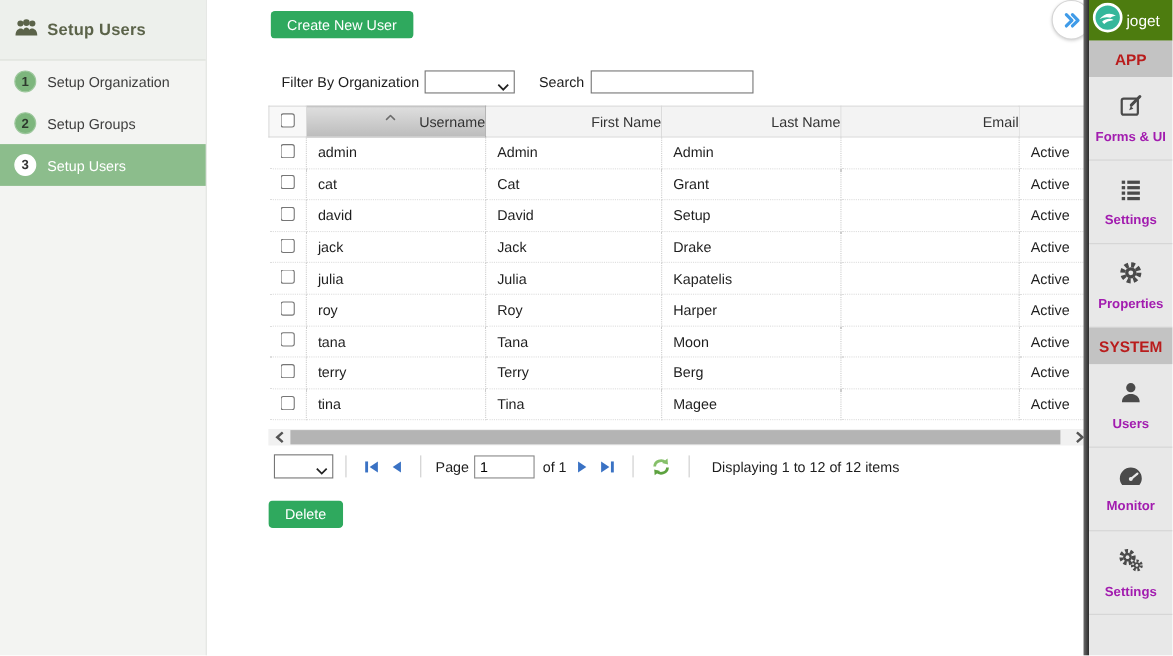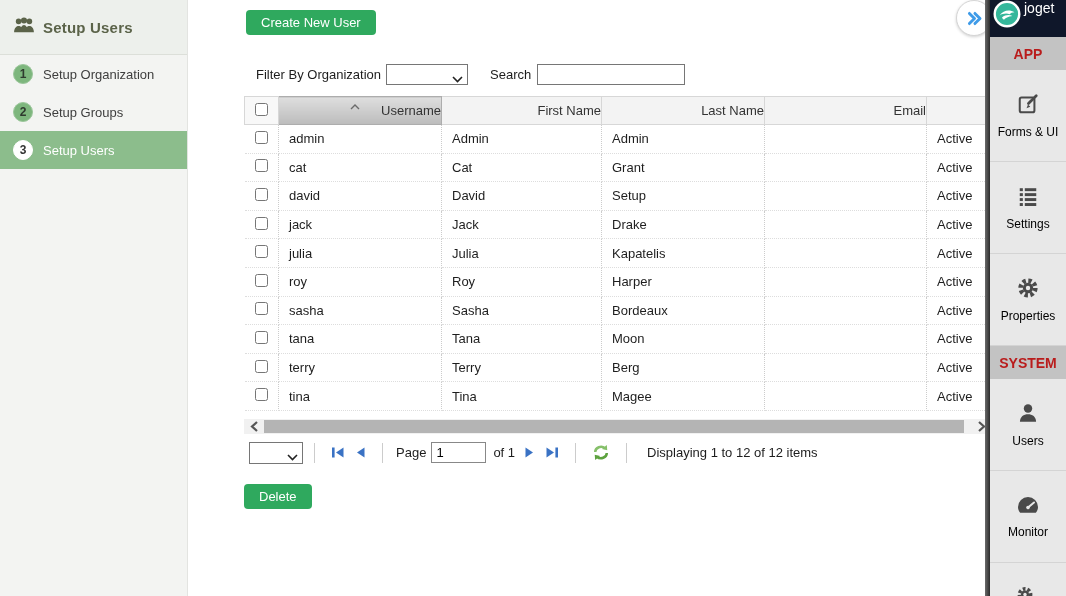--- a/index.html
+++ b/index.html
@@ -80,28 +80,28 @@
 
   
   .edge-strip { position:absolute; left:985px; top:0; width:5px; height:596px;
     background:linear-gradient(90deg,#6a6a6a,#2c2c2c); z-index:3; }
   .toggle { position:absolute; left:956px; top:0px; width:36px; height:36px;
     border-radius:50%; background:#fff; border:1px solid #d5d5d5;
     box-shadow:0 1px 3px rgba(0,0,0,.18); z-index:2; display:flex; align-items:center;
     justify-content:center; cursor:pointer; }
   .right-sidebar { position:absolute; left:990px; top:0; width:76px; height:596px;
     background:#e8e8e8; z-index:4; }
-  .brand { height:37px; background:#0f172a; display:flex; align-items:flex-start;
+  .brand { height:37px; background:#4d7c0f; display:flex; align-items:center;
     padding-left:3px; gap:3px; }
   .brand-name { color:#fff; font-size:14px; }
   .section-header { height:33px; background:#c3c3c3; display:flex; align-items:center;
     justify-content:center; font-size:14px; font-weight:bold; color:#b91c1c; cursor:pointer; }
-  .menu-item { height:92px; display:flex; flex-direction:column; align-items:center;
+  .menu-item { height:76px; display:flex; flex-direction:column; align-items:center;
     justify-content:center; gap:7px; border-bottom:1px solid #d4d4d4; font-size:12px;
-    color:#000000; cursor:pointer; }
+    color:#a21caf; cursor:pointer;font-weight:bold; }
 </style>
 </head>
 <body>
 
 <div class="app">
 
   <div class="left-sidebar">
     <div class="ls-header">
       <span>
         <svg width="22" height="18" viewBox="0 0 24 20" fill="#5b6349">
@@ -237,30 +237,20 @@
           <td class="cb">
             <input type="checkbox" style="">
           </td>
           <td>roy</td>
           <td>Roy</td>
           <td>Harper</td>
           <td></td>
           <td>Active</td>
         </tr>
 
-        <tr>
-          <td class="cb">
-            <input type="checkbox" style="">
-          </td>
-          <td>sasha</td>
-          <td>Sasha</td>
-          <td>Bordeaux</td>
-          <td></td>
-          <td>Active</td>
-        </tr>
 
         <tr>
           <td class="cb">
             <input type="checkbox" style="">
           </td>
           <td>tana</td>
           <td>Tana</td>
           <td>Moon</td>
           <td></td>
           <td>Active</td>

